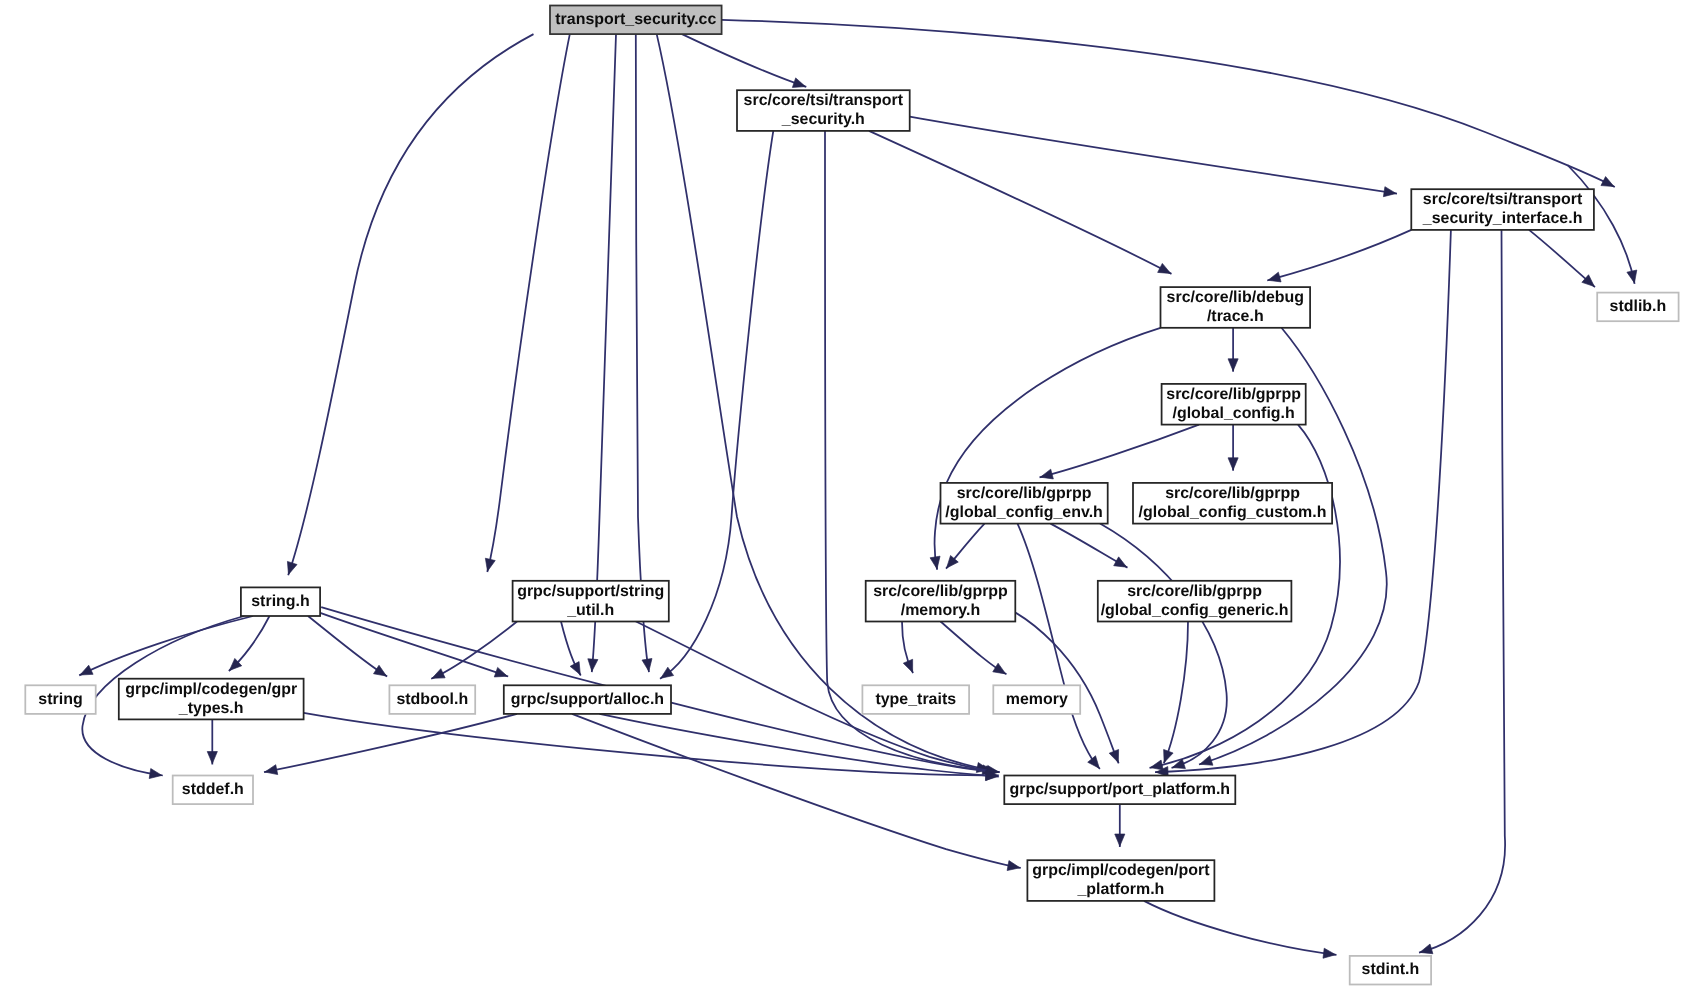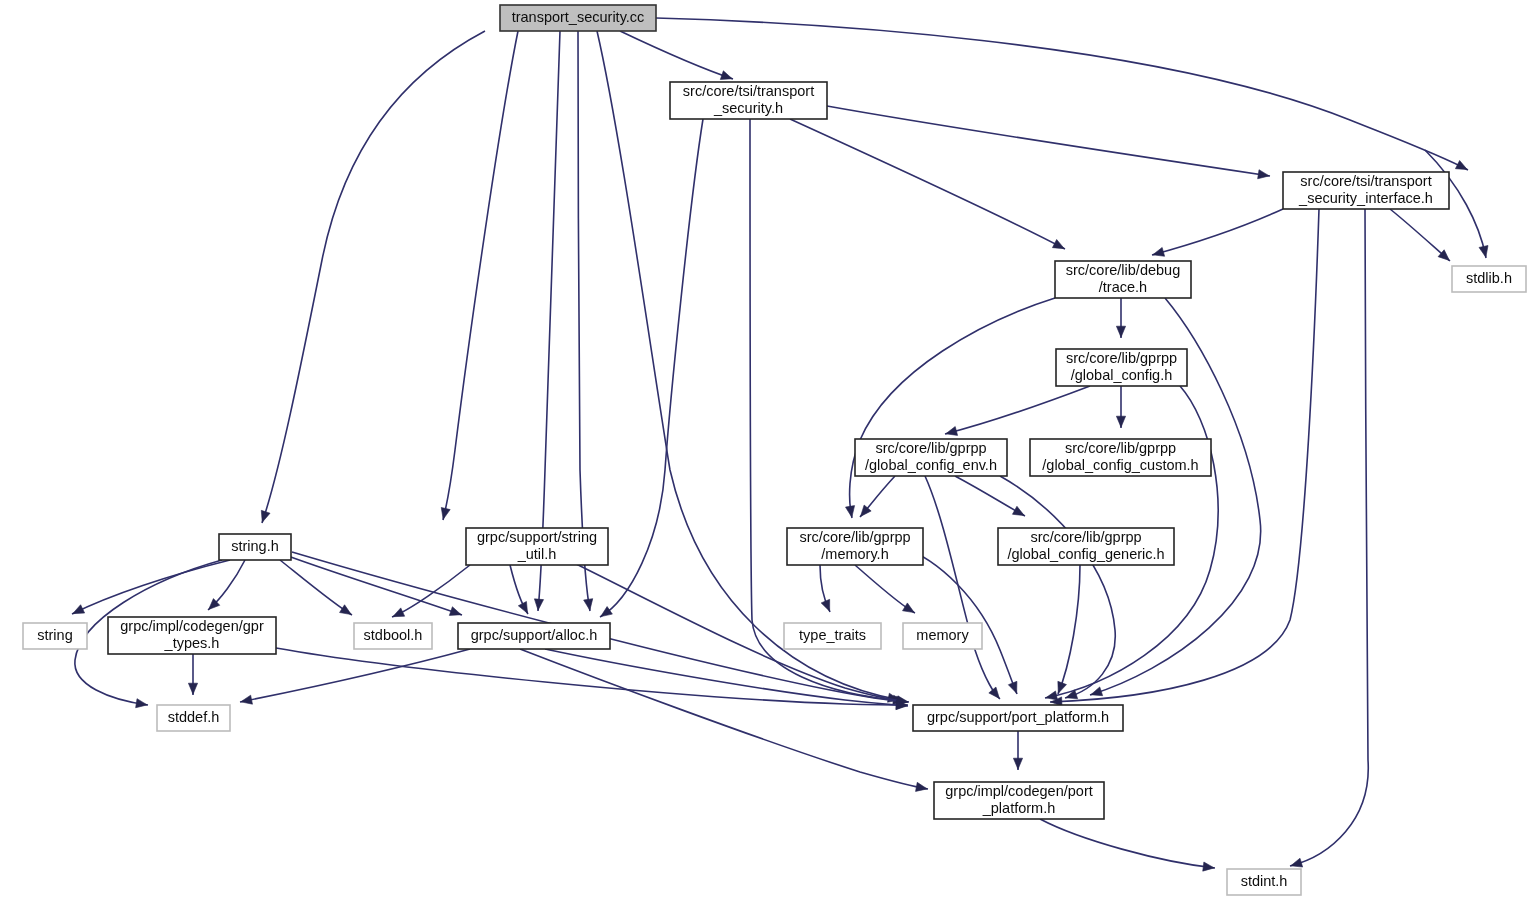--- a/index.html
+++ b/index.html
@@ -11,20 +11,21 @@
   body {
     width: 1530px;
     height: 901px;
     font-family: "Liberation Sans", sans-serif;
     overflow: hidden;
   }
   #graph-root {
     position: relative;
     width: 1530px;
     height: 901px;
+    font-weight: bold;
   }
   svg#dep-graph {
     display: block;
     width: 1530px;
     height: 901px;
   }
   .edge-path {
     fill: none;
     stroke: #30306b;
     stroke-width: 1.6;

